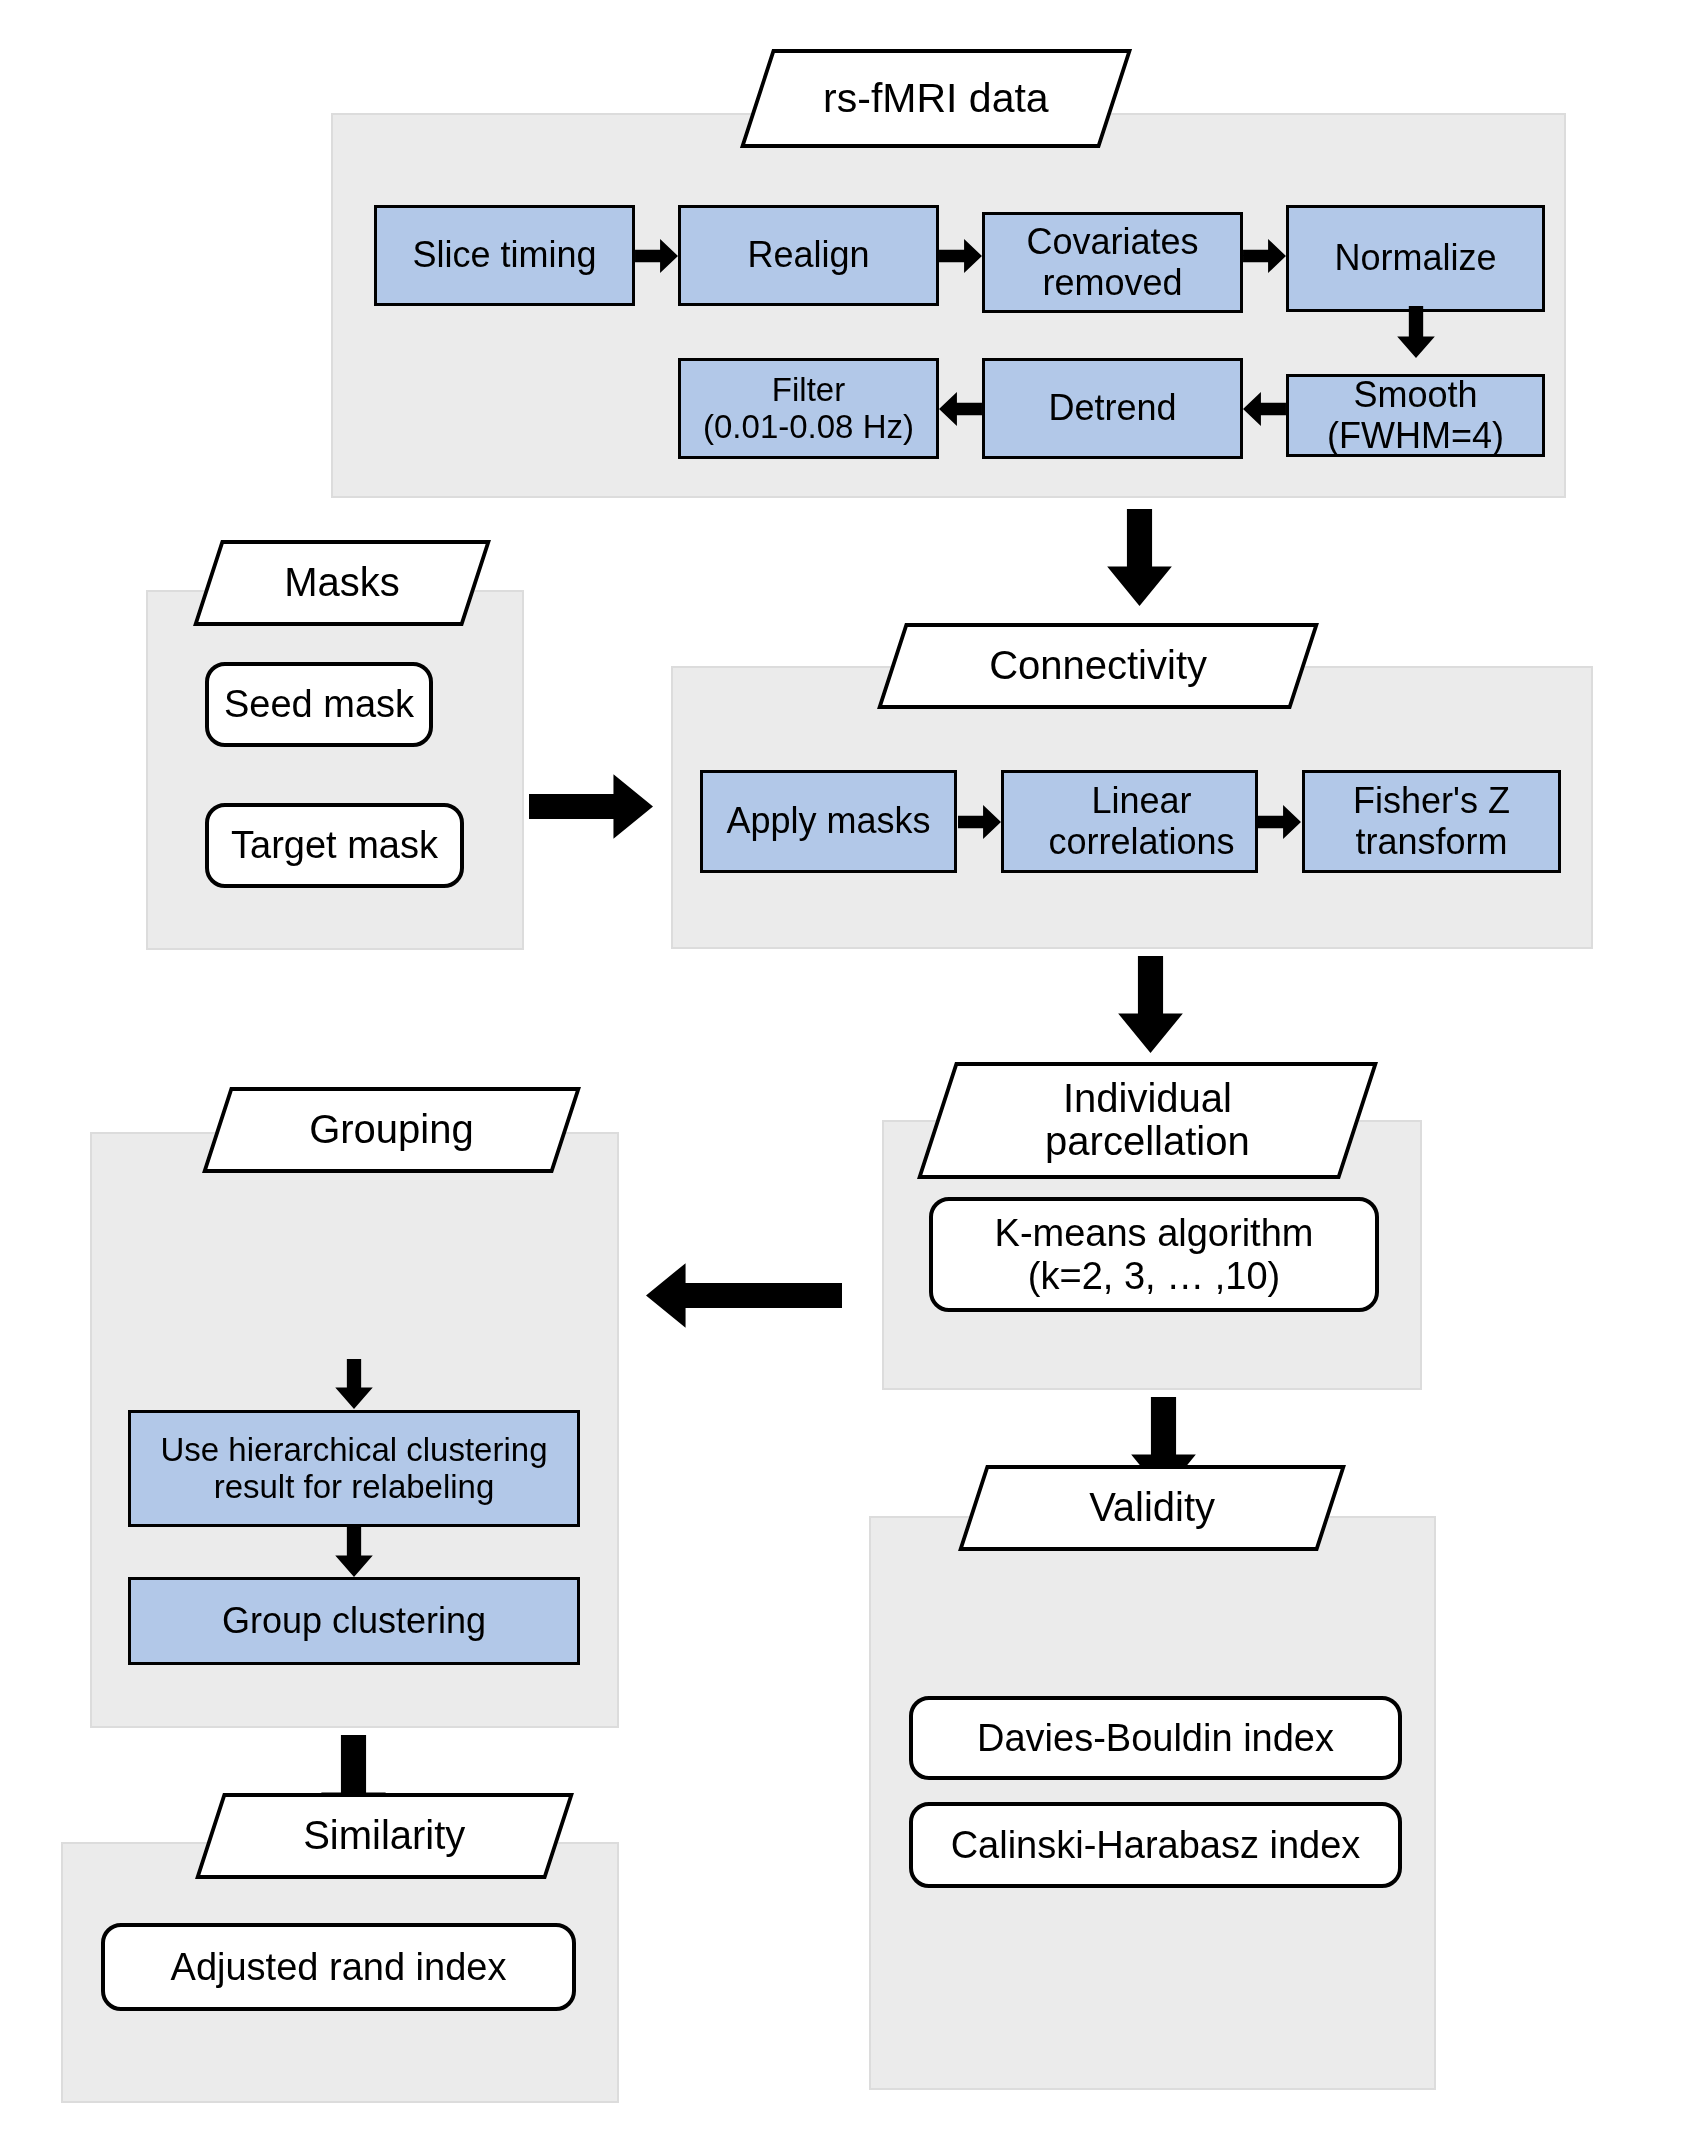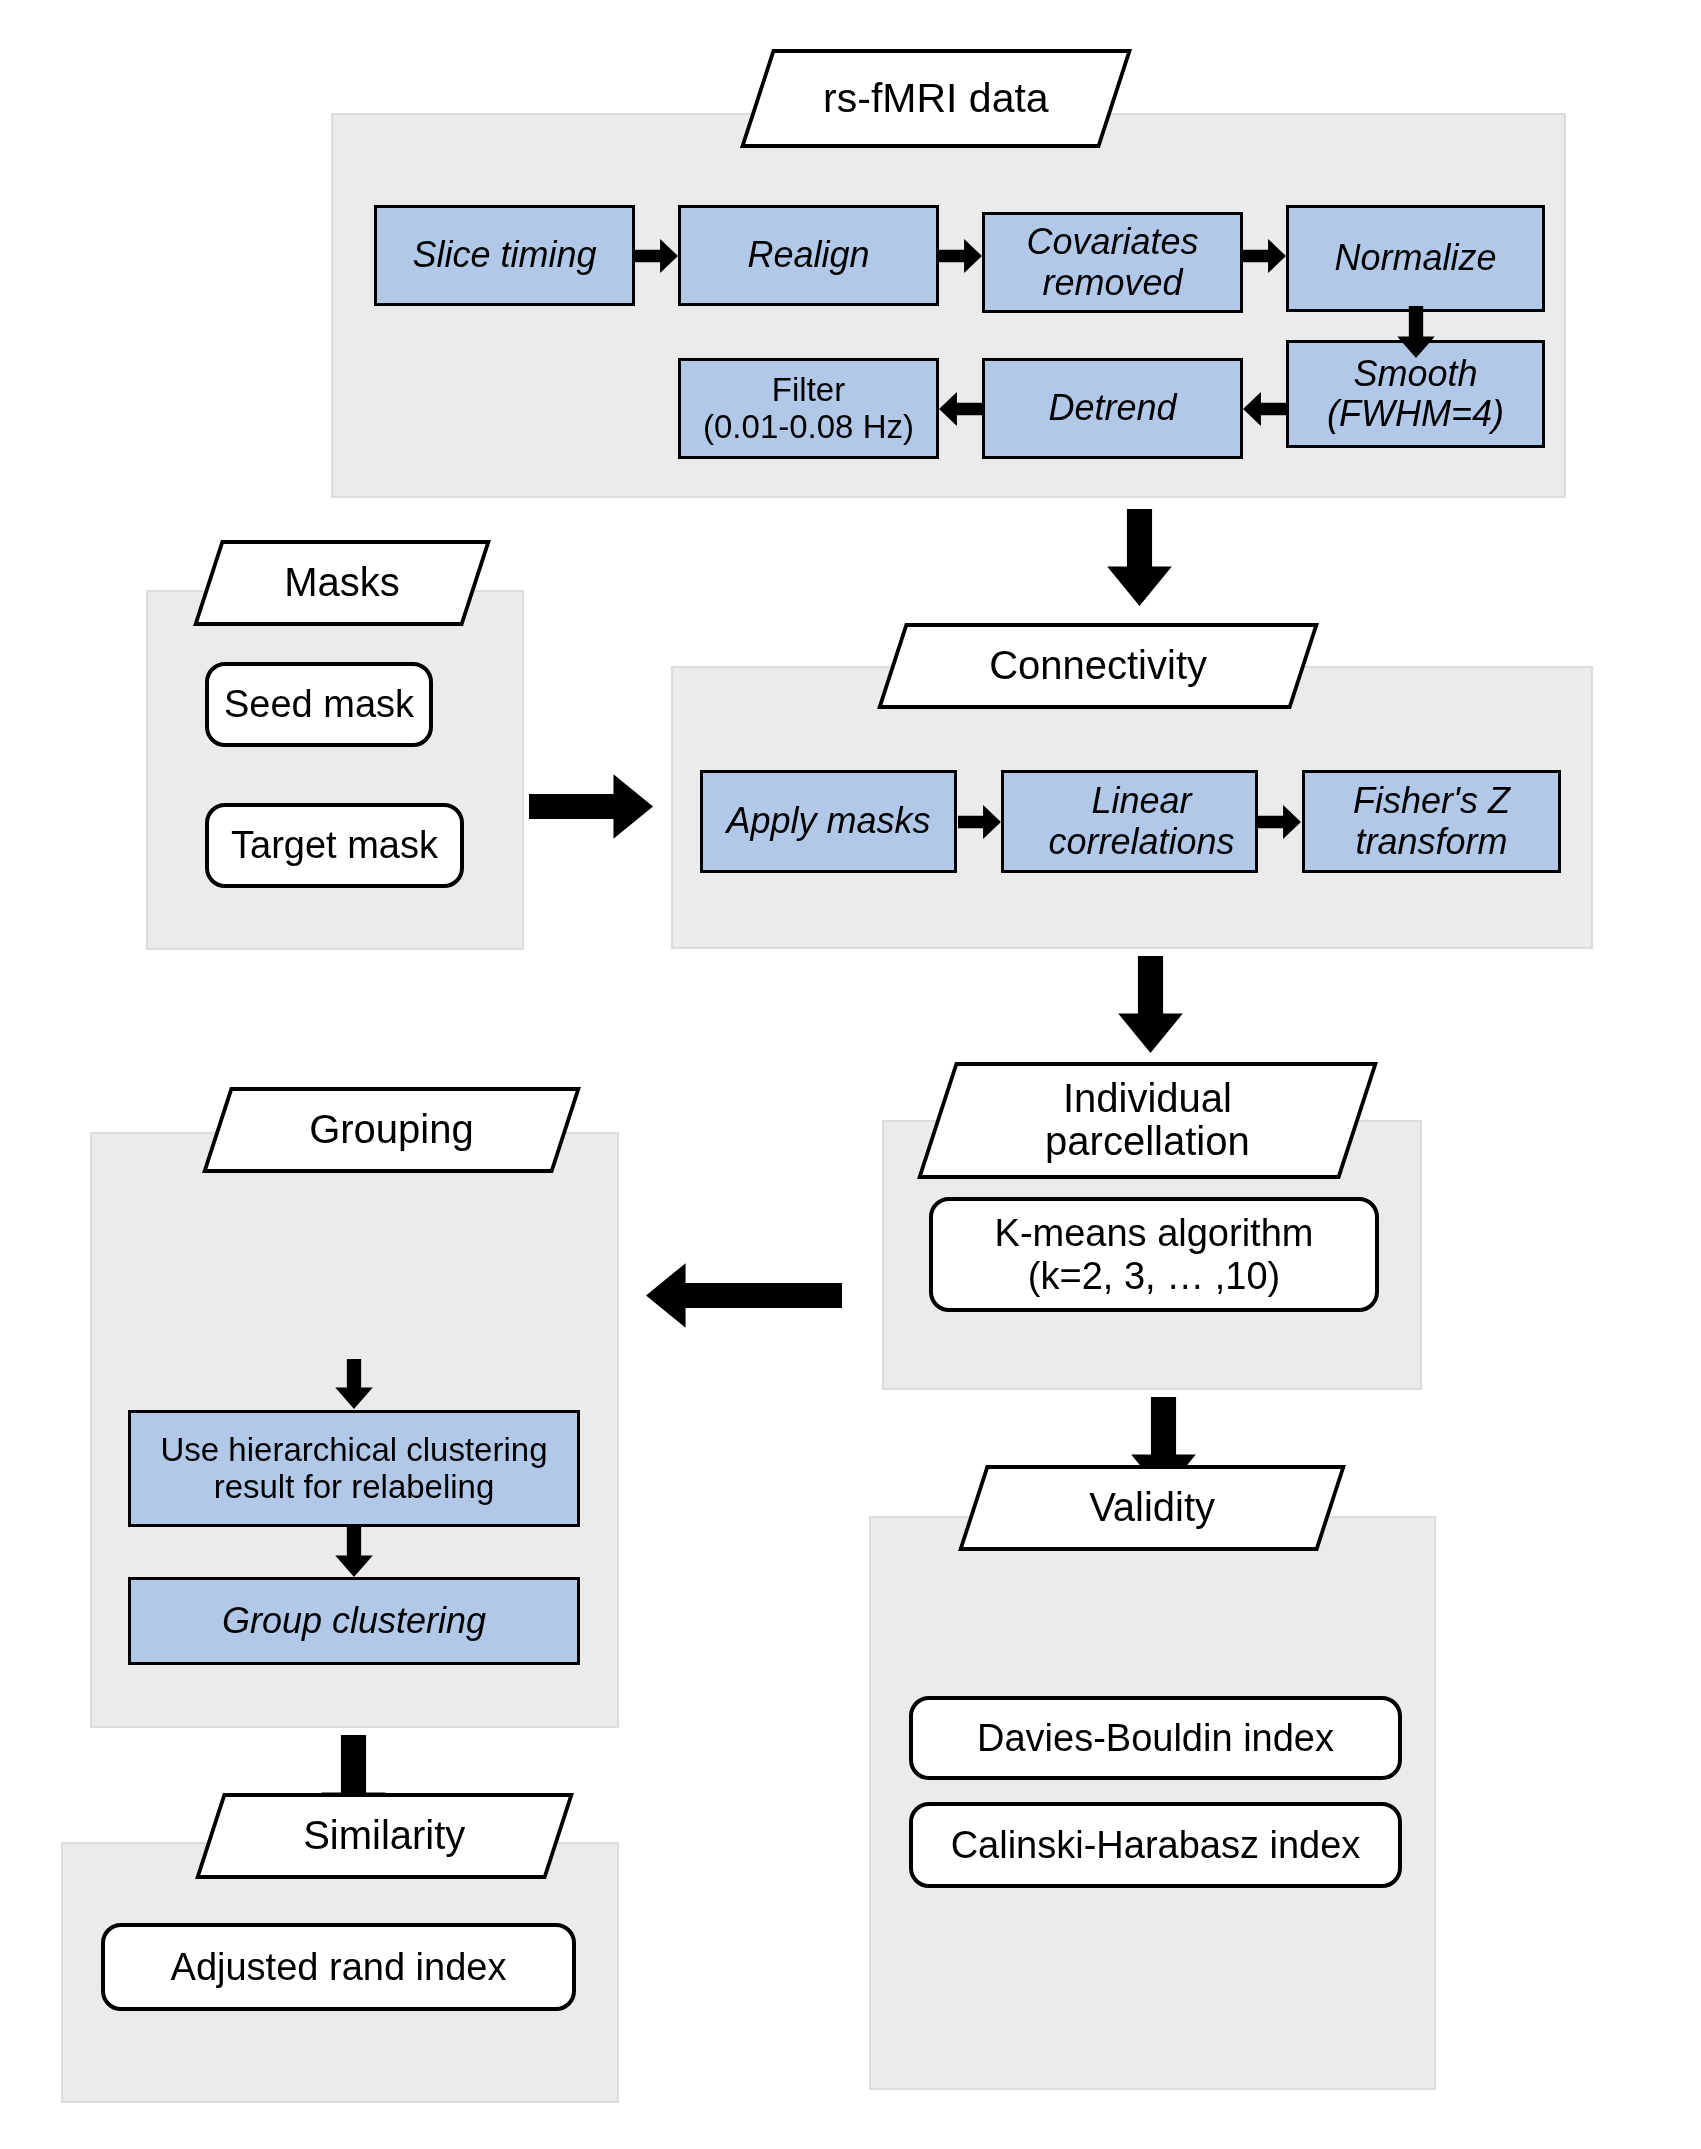--- a/index.html
+++ b/index.html
@@ -87,21 +87,21 @@
   
   .arrow {
     position: absolute;
     z-index: 5;
   }
   .arrow svg { display: block; }
 
   
   .fs-banner-lg { font-size: 41px; }
   .fs-banner    { font-size: 40px; }
-  .fs-box       { font-size: 36px; font-style: italic; }
+  .fs-box       { font-size: 36px; }
   .fs-box-sm    { font-size: 33px; }
   .fs-wbox      { font-size: 38px; }
 </style>
 </head>
 <body>
 
 <div id="canvas">
 
   <div class="panel" style="left:331px; top:113px; width:1235px; height:385px;"></div>
 
@@ -135,21 +135,21 @@
   </div>
 
   <div class="pbox fs-box" style="left:1286px; top:205px; width:259px; height:107px;">Normalize</div>
 
   <div class="arrow" style="left:1397px; top:306px; width:38px; height:52px;">
     <svg width="38" height="52" viewBox="0 0 42 58">
         <path d="M13 0 H29 V34 H42 L21 58 L0 34 H13 Z" fill="#000"></path>
       </svg>
   </div>
 
-  <div class="pbox fs-box" style="left:1286px; top:340px; width:259px; height:108px;">Smooth
+  <div class="pbox fs-box" style="left:1286px; top:374px; width:259px; height:83px;">Smooth
 (FWHM=4)</div>
 
   <div class="arrow" style="left:1243px; top:392px; width:43px; height:34px;">
     <svg width="43" height="34" viewBox="0 0 48 38">
         <path d="M48 12 H20 V0 L0 19 L20 38 V26 H48 Z" fill="#000"></path>
       </svg>
   </div>
 
   <div class="pbox fs-box" style="left:982px; top:358px; width:261px; height:101px;">Detrend</div>
 

